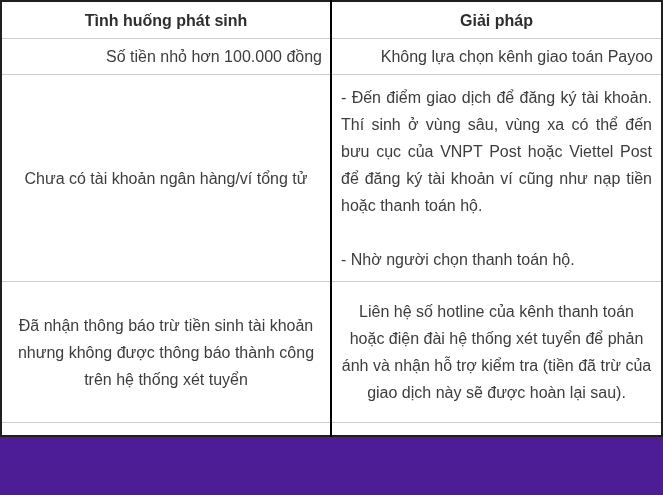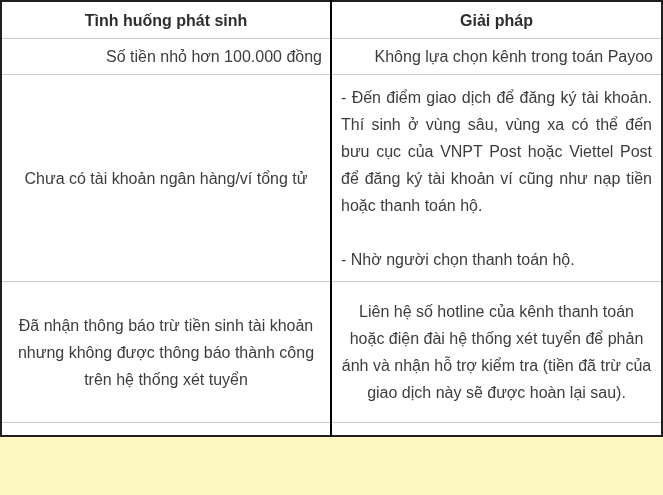--- a/index.html
+++ b/index.html
@@ -4,21 +4,21 @@
 <style>
   html, body {
     margin: 0;
     padding: 0;
     background: #ffffff;
   }
   .viewport {
     width: 663px;
     height: 495px;
     overflow: hidden;
-    background: #fef9c3;
+    background: #4c1d95;
     position: relative;
   }
   table.support-table {
     border-collapse: collapse;
     table-layout: fixed;
     width: 661px;
     font-family: "Liberation Sans", "DejaVu Sans", sans-serif;
     font-size: 16px;
     color: #3d3d3d;
     background: #ffffff;
@@ -77,21 +77,21 @@
     </colgroup>
     <thead>
       <tr>
         <th>Tình huống phát sinh</th>
         <th>Giải pháp</th>
       </tr>
     </thead>
     <tbody>
       <tr class="row-1">
         <td>Số tiền nhỏ hơn 100.000 đồng</td>
-        <td>Không lựa chọn kênh trong toán Payoo</td>
+        <td>Không lựa chọn kênh giao toán Payoo</td>
       </tr>
       <tr class="row-2">
         <td>Chưa có tài khoản ngân hàng/ví tổng tử</td>
         <td class="justified">
           <p class="first">- Đến điểm giao dịch để đăng ký tài khoản. Thí sinh ở vùng sâu, vùng xa có thể đến bưu cục của VNPT Post hoặc Viettel Post để đăng ký tài khoản ví cũng như nạp tiền hoặc thanh toán hộ.</p>
           <p>- Nhờ người chọn thanh toán hộ.</p>
         </td>
       </tr>
       <tr class="row-4">
         <td>Đã nhận thông báo trừ tiền sinh tài khoản nhưng không được thông báo thành công trên hệ thống xét tuyển</td>

